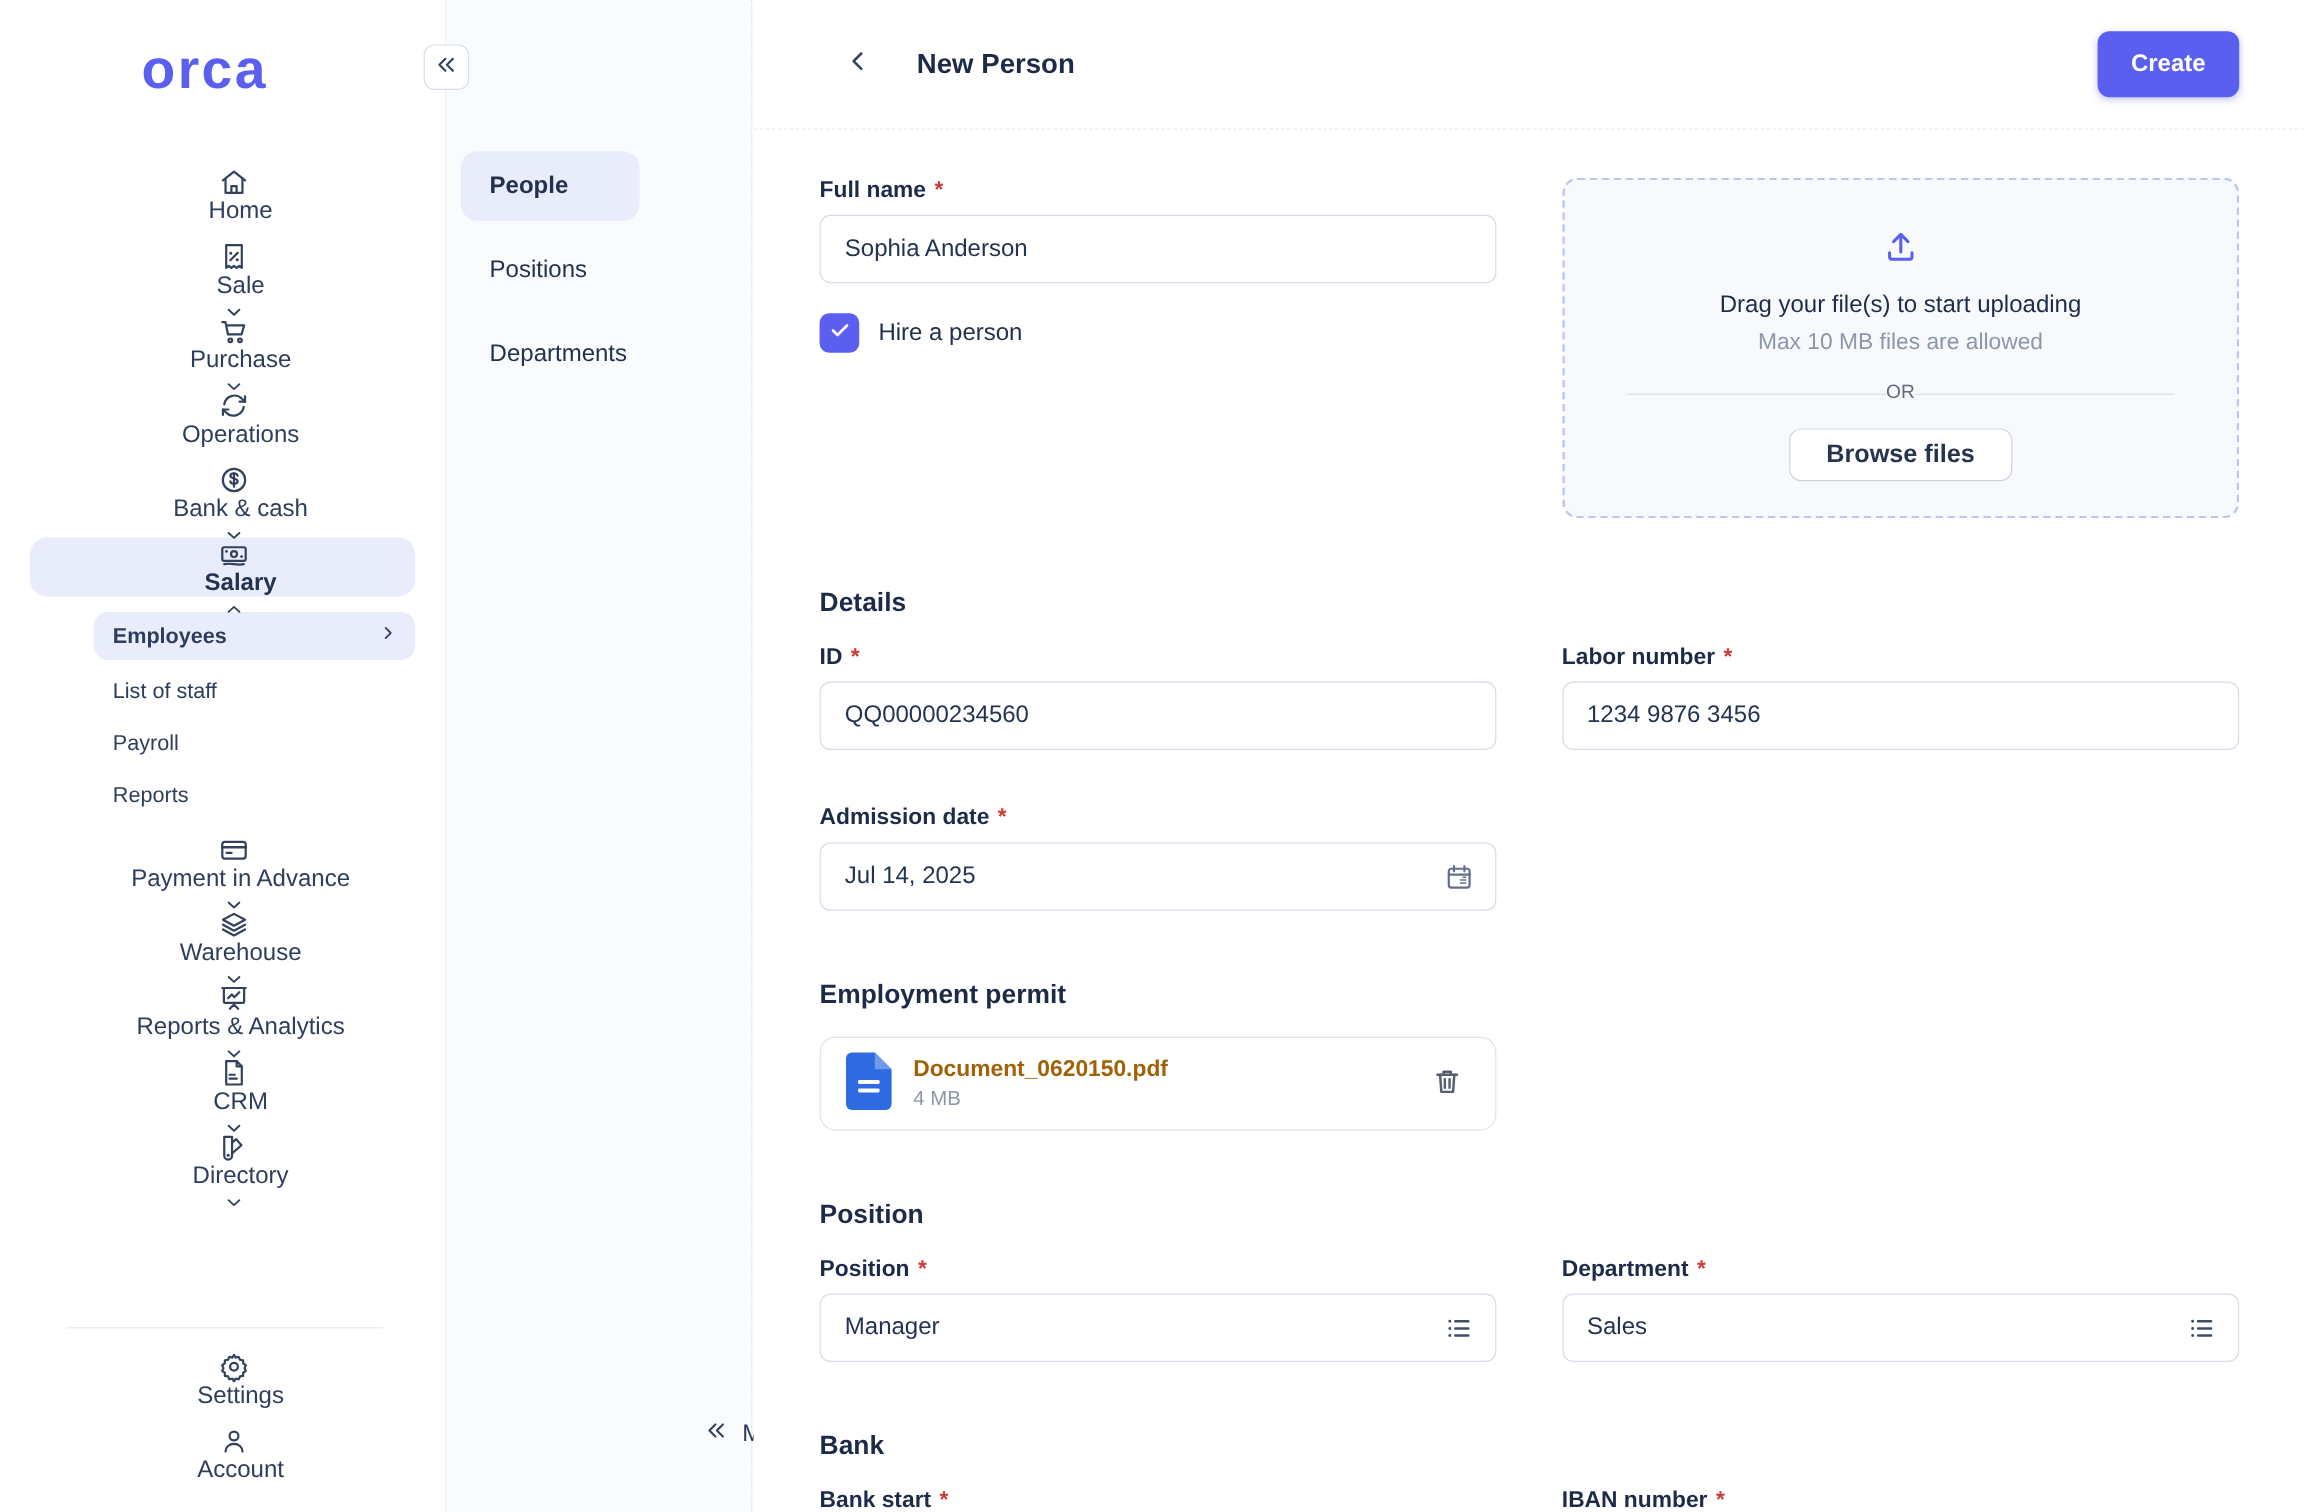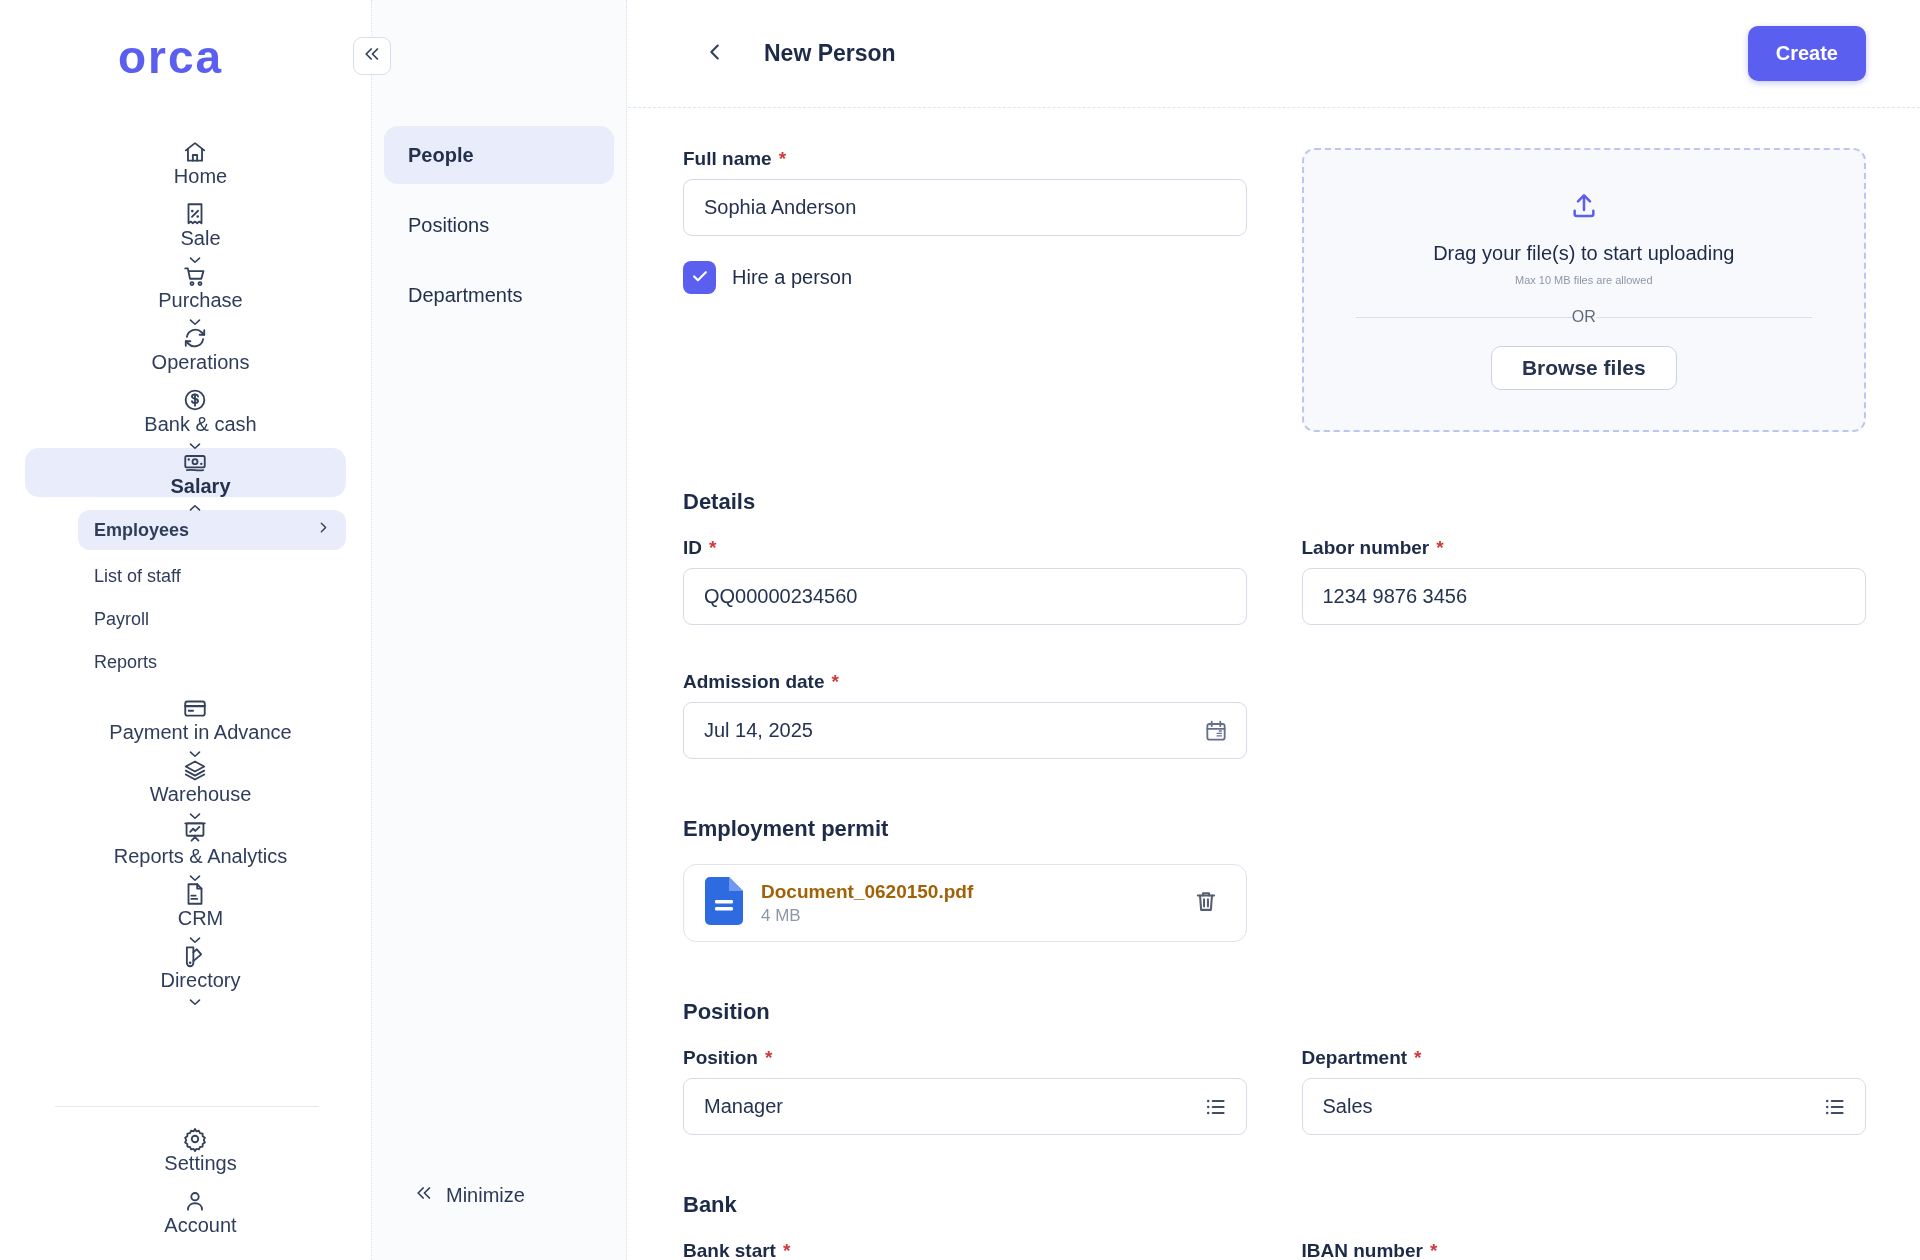--- a/index.html
+++ b/index.html
@@ -23,21 +23,21 @@
   .sub-item.active { background:#e9edfb; margin-bottom:6px; }
   .sub-item.active .lbl { font-weight:600; }
   .sub-gap { height:9px; }
   .side-divider { height:1px; background:#e3e8f1; margin:0 52px 18px 55px; }
   .side-footer { padding-bottom:24px; }
 
   svg.stroke { fill:none; stroke:#33415c; stroke-width:1.7; stroke-linecap:round; stroke-linejoin:round; }
   svg.stroke.thick { stroke-width:2.1; }
 
   
-  .subnav { position:absolute; left:372px; top:0; width:255px; height:1260px; background:#fafbfd; border-right:1px dotted #d9e0ec; display:flex; flex-direction:column; }
+  .subnav { position:absolute; left:372px; top:0; width:255px; height:1260px; background:#fafbfd; border-right:1px dotted #d9e0ec; display:flex; flex-direction:row; }
   .subnav-items { margin-top:126px; }
   .subnav-item { display:flex; align-items:center; height:58px; margin:0 12px 12px 12px; padding:0 10px 0 24px; border-radius:14px; font-size:20px; font-weight:500; color:#23314f; cursor:pointer; }
   .subnav-item.active { background:#e9edfb; font-weight:600; }
   .minimize { margin-top:auto; margin-bottom:52px; display:flex; align-items:center; gap:12px; padding-left:42px; font-size:20px; font-weight:500; color:#2c3a57; cursor:pointer; }
 
   
   .main { position:absolute; left:628px; top:0; width:1292px; height:1260px; background:#fff; }
   .main-header { height:108px; display:flex; align-items:center; border-bottom:1px dashed #dde7f3; padding:0 54px 0 72px; }
   .back-btn { width:30px; height:30px; display:flex; align-items:center; justify-content:center; cursor:pointer; }
   .page-title { margin-left:34px; font-size:23px; font-weight:600; color:#1d2b49; }
@@ -54,21 +54,21 @@
   .input-wrap { position:relative; }
   .input-wrap .tb { padding-right:56px; }
   .input-icon { position:absolute; right:18px; top:50%; transform:translateY(-50%); width:26px; height:26px; display:flex; align-items:center; justify-content:center; cursor:pointer; }
 
   .check-row { display:flex; align-items:center; margin-top:25px; }
   .checkbox { width:33px; height:33px; border-radius:8px; background:#5b5ff0; display:flex; align-items:center; justify-content:center; cursor:pointer; }
   .check-label { margin-left:16px; font-size:20px; color:#22304e; }
 
   .upload-box { height:284px; border:2px dashed #bdc5f3; border-radius:13px; background:#f8f9fd; display:flex; flex-direction:column; align-items:center; padding-top:40px; }
   .upload-title { margin-top:16px; font-size:20px; font-weight:500; color:#1d2b49; }
-  .upload-sub { margin-top:9px; font-size:11px; color:#8d97aa; }
+  .upload-sub { margin-top:9px; font-size:19px; color:#8d97aa; }
   .or-row { margin-top:22px; display:flex; align-items:center; width:456px; }
   .or-line { flex:1 1 auto; height:1px; background:#d9dee8; }
   .or-text { font-size:16px; color:#5f6a7d; }
   .browse-btn { margin-top:20px; height:44px; padding:0 30px; background:#fff; border:1px solid #ccd3de; border-radius:10px; font-family:"Liberation Sans",sans-serif; font-size:21px; font-weight:700; color:#27344f; cursor:pointer; }
 
   .section-heading { font-size:22px; font-weight:600; color:#1d2b49; }
   .mt-sec { margin-top:57px; }
   .mt-head { margin-top:22px; }
 
   .file-card { height:78px; border:1px solid #dfe3ec; border-radius:13px; display:flex; align-items:center; padding:0 26px 0 20px; }

